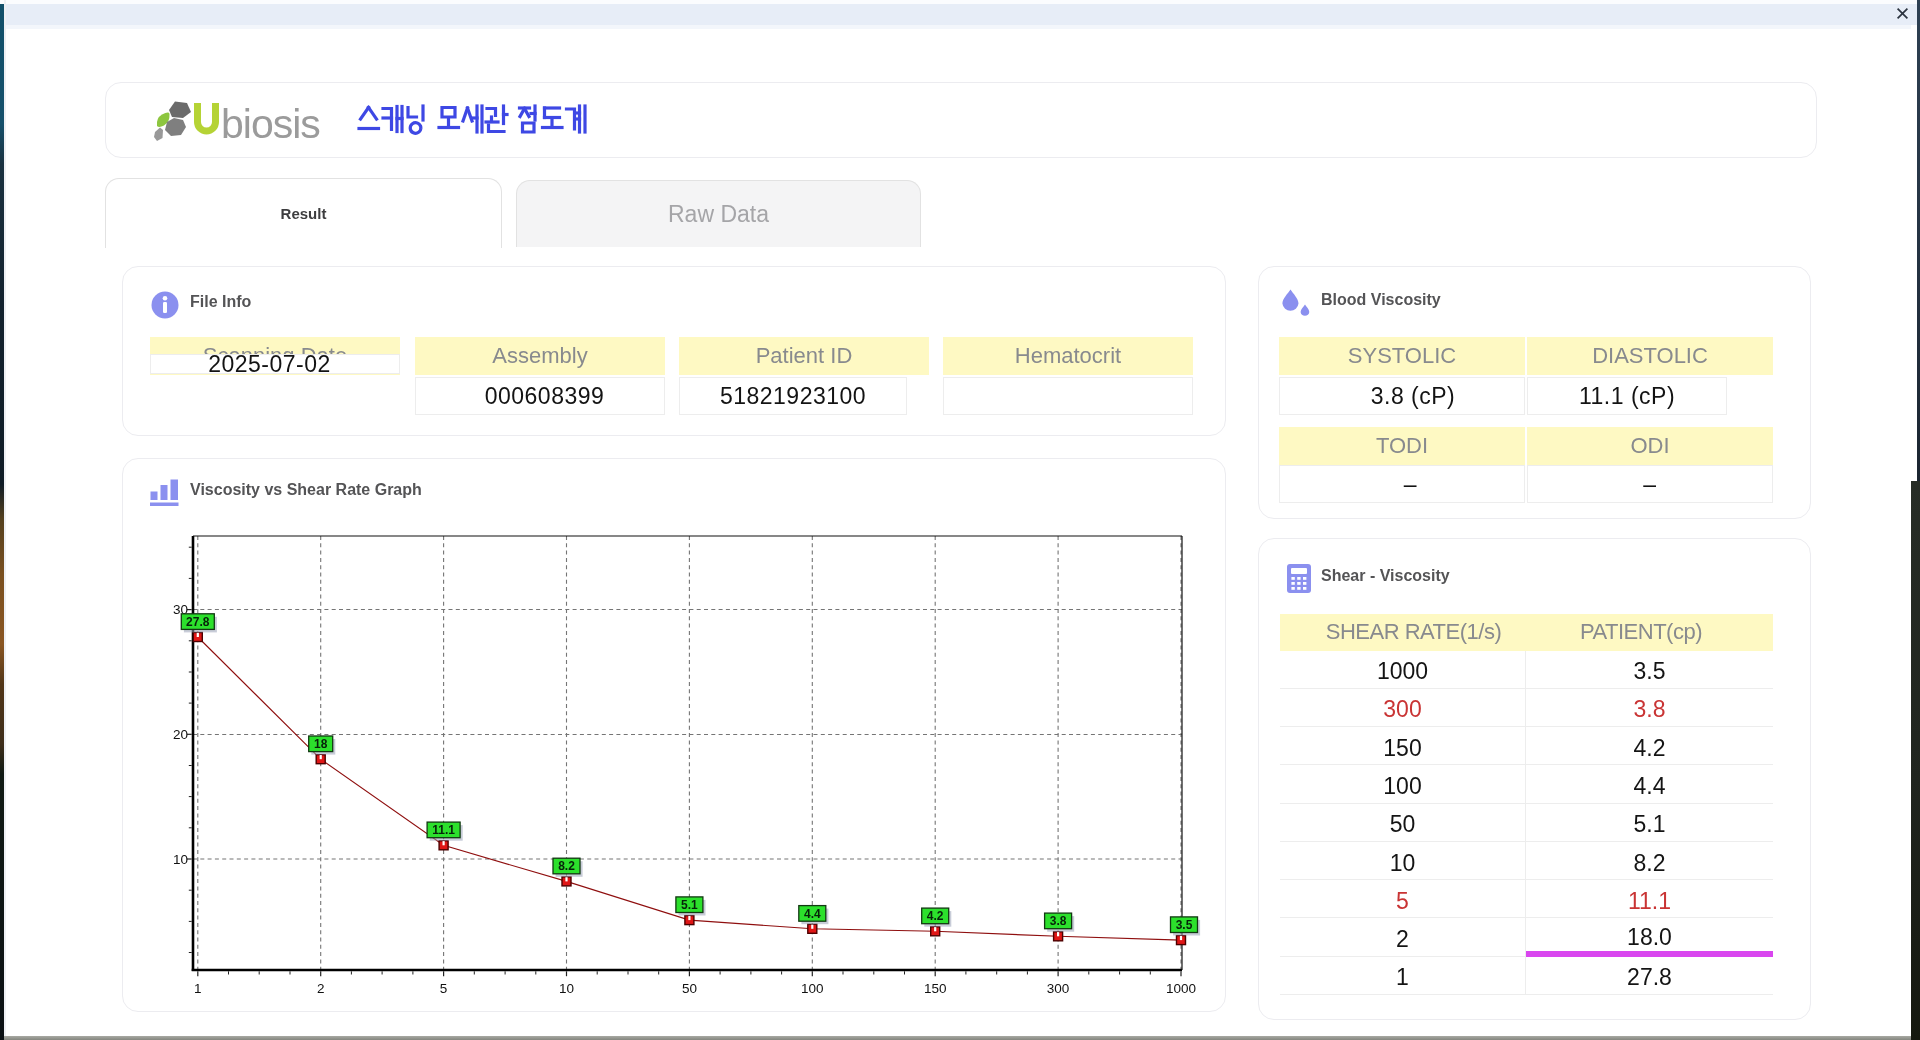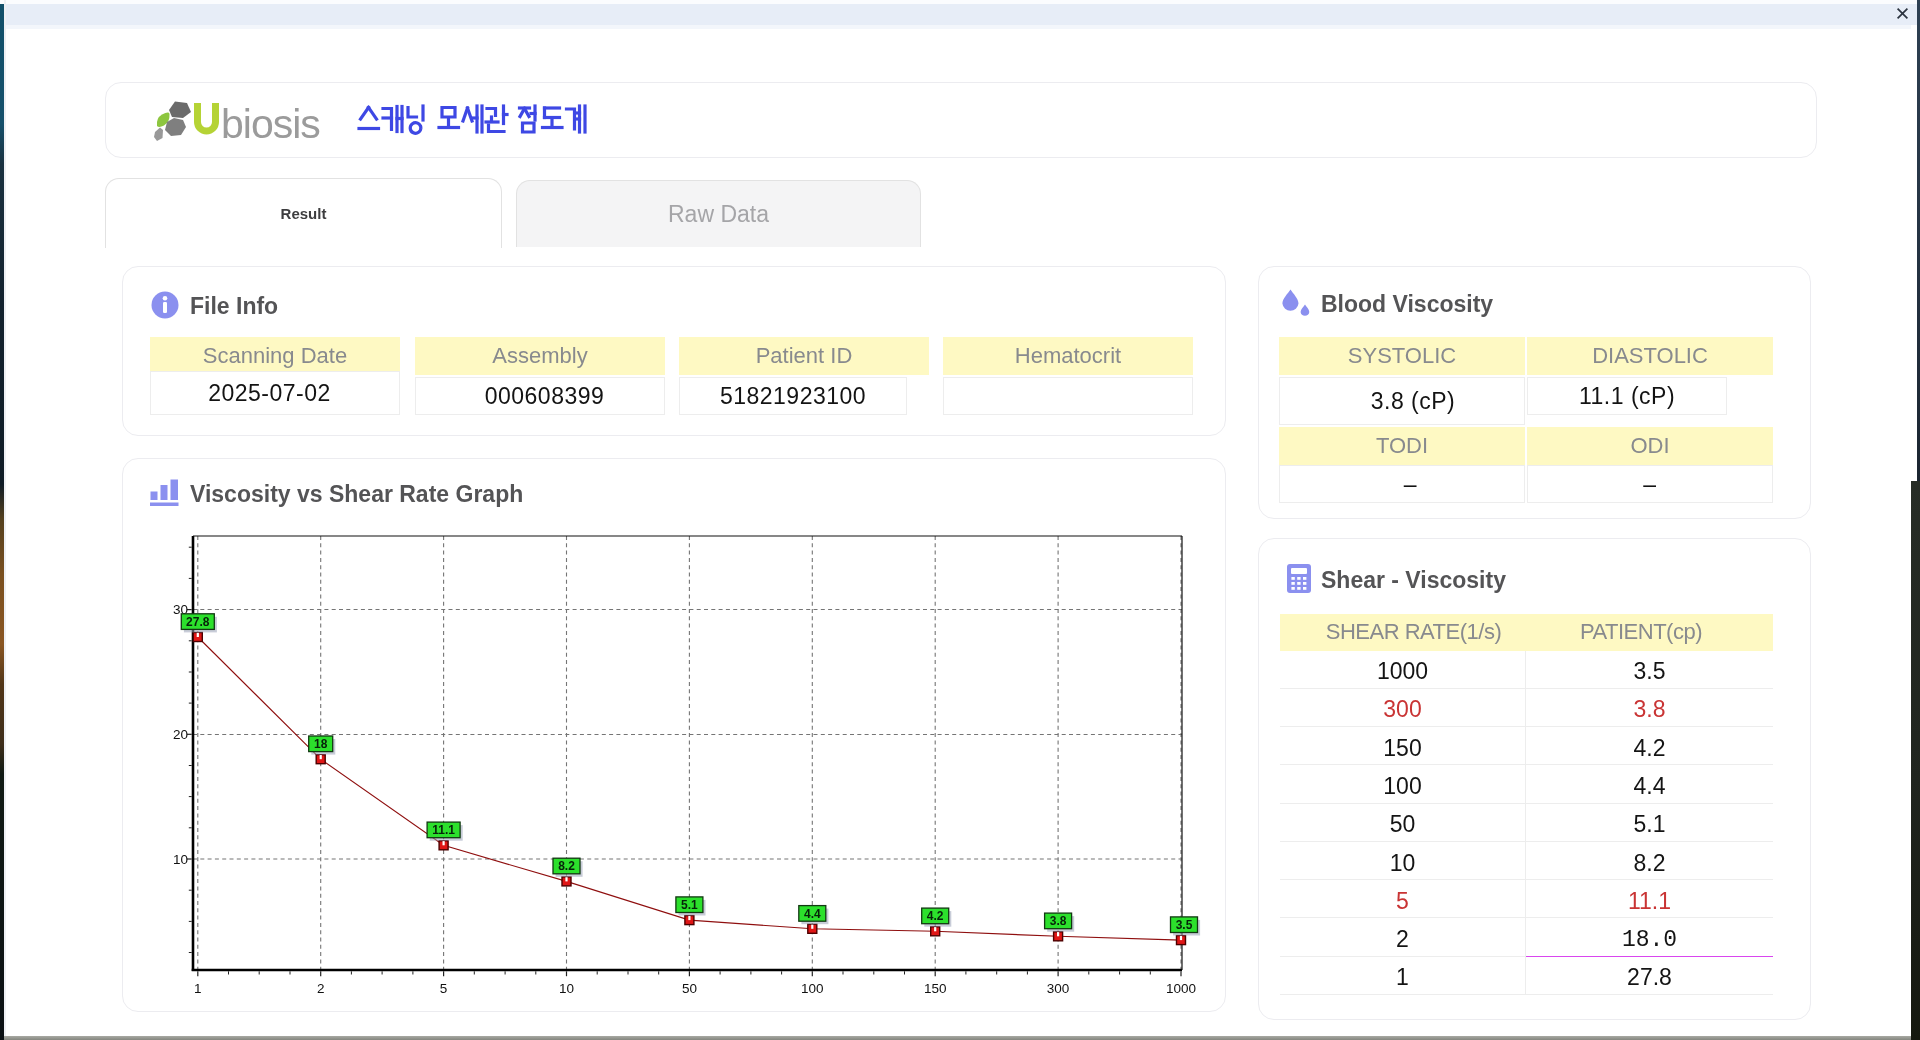--- a/index.html
+++ b/index.html
@@ -1,20 +1,20 @@
 <!DOCTYPE html>
 <html><head>
 <meta charset="utf-8">
 <style>
   * { margin:0; padding:0; box-sizing:border-box; }
   html,body { width:1920px; height:1040px; overflow:hidden; background:#ffffff; }
   body { font-family:"Liberation Sans", sans-serif; position:relative; }
   .abs { position:absolute; }
   .card { position:absolute; background:#fff; border:1px solid #ececf0; border-radius:16px; }
-  .ttl { font-weight:bold; color:#545456; font-size:23px; }
+  .ttl { font-weight:bold; color:#545456; font-size:16px; }
   .hcell { background:#fef9c3; color:#888a8e; font-size:22px; display:flex; align-items:center; justify-content:center; }
   .vcell { background:#fff; color:#131313; font-size:23px; letter-spacing:0.5px; display:flex; align-items:center; justify-content:center; border:1px solid #ededed; }
 </style>
 </head>
 <body>
 
 <div class="abs" style="left:0;top:0;width:1920px;height:1040px;background:#ffffff;"></div>
 <div class="abs" style="left:0;top:0;width:1917px;height:4px;background:#fbfcfe;"></div>
 <div class="abs" style="left:5px;top:4px;width:1912px;height:21px;background:#e7edf7;"></div>
 <div class="abs" style="left:5px;top:25px;width:1906px;height:4px;background:#f3f6fb;"></div>
@@ -109,21 +109,21 @@
 <svg class="abs" style="left:151px;top:291px;" width="28" height="28" viewBox="0 0 28 28">
   <circle cx="14" cy="14" r="13.5" fill="#8b90ef"></circle>
   <rect x="12" y="11" width="4" height="11" rx="1.2" fill="#fff"></rect>
   <circle cx="14" cy="7.2" r="2.3" fill="#fff"></circle>
 </svg>
 <div class="abs ttl" style="left:190px;top:293px;">File Info</div>
 <div class="abs hcell" style="left:150px;top:337px;width:250px;height:38px;">Scanning Date</div>
 <div class="abs hcell" style="left:415px;top:337px;width:250px;height:38px;">Assembly</div>
 <div class="abs hcell" style="left:679px;top:337px;width:250px;height:38px;">Patient ID</div>
 <div class="abs hcell" style="left:943px;top:337px;width:250px;height:38px;">Hematocrit</div>
-<div class="abs vcell" style="left:150px;top:371px;width:250px;height:44px;padding-right:11px;">2025-07-02</div>
+<div class="abs vcell" style="left:150px;top:354px;width:250px;height:20px;padding-right:11px;">2025-07-02</div>
 <div class="abs vcell" style="left:415px;top:377px;width:250px;height:38px;padding-left:9px;">000608399</div>
 <div class="abs vcell" style="left:679px;top:377px;width:228px;height:38px;">51821923100</div>
 <div class="abs vcell" style="left:943px;top:377px;width:250px;height:38px;"></div>
 
 <div class="card" style="left:122px;top:458px;width:1104px;height:554px;"></div>
 <svg class="abs" style="left:150px;top:479px;" width="30" height="28" viewBox="0 0 30 28">
   <rect x="0.5" y="12.5" width="7" height="8.5" fill="#8b90ef"></rect>
   <rect x="10.5" y="6" width="7" height="15" fill="#8b90ef"></rect>
   <rect x="20.5" y="0.5" width="7.5" height="20.5" fill="#8b90ef"></rect>
   <rect x="0" y="23.5" width="28.5" height="3.5" fill="#8b90ef"></rect>
@@ -272,21 +272,21 @@
 </svg>
 
 <div class="card" style="left:1258px;top:266px;width:553px;height:253px;"></div>
 <svg class="abs" style="left:1281px;top:288px;" width="30" height="30" viewBox="0 0 30 30">
   <path d="M9.5 1.5 C12 5.5, 17.5 10.5, 17.5 15.5 A8.1 8.1 0 0 1 1.4 15.5 C1.4 10.5, 7 5.5, 9.5 1.5 Z" fill="#8b90ef"></path>
   <path d="M24 16.5 C25.3 18.7, 28.3 21.4, 28.3 24 A4.4 4.4 0 0 1 19.6 24 C19.6 21.4, 22.7 18.7, 24 16.5 Z" fill="#8b90ef"></path>
 </svg>
 <div class="abs ttl" style="left:1321px;top:291px;">Blood Viscosity</div>
 <div class="abs hcell" style="left:1279px;top:337px;width:246px;height:38px;">SYSTOLIC</div>
 <div class="abs hcell" style="left:1527px;top:337px;width:246px;height:38px;">DIASTOLIC</div>
-<div class="abs vcell" style="left:1279px;top:377px;width:246px;height:48px;padding-left:22px;">3.8 (cP)</div>
+<div class="abs vcell" style="left:1279px;top:377px;width:246px;height:38px;padding-left:22px;">3.8 (cP)</div>
 <div class="abs vcell" style="left:1527px;top:377px;width:200px;height:38px;">11.1 (cP)</div>
 <div class="abs hcell" style="left:1279px;top:427px;width:246px;height:38px;">TODI</div>
 <div class="abs hcell" style="left:1527px;top:427px;width:246px;height:38px;">ODI</div>
 <div class="abs vcell" style="left:1279px;top:465px;width:246px;height:38px;padding-left:17px;">–</div>
 <div class="abs vcell" style="left:1527px;top:465px;width:246px;height:38px;">–</div>
 
 <div class="card" style="left:1258px;top:538px;width:553px;height:482px;"></div>
 <svg class="abs" style="left:1287px;top:564px;" width="24" height="29" viewBox="0 0 24 29">
   <rect x="0" y="0" width="24" height="29" rx="3" fill="#8b90ef"></rect>
   <rect x="4" y="4" width="16" height="6" rx="1" fill="#fff"></rect>
@@ -313,15 +313,15 @@
 <div class="abs" style="left:1526px;top:727.06px;width:247px;height:38.28px;border-bottom:1px solid #ededed;display:flex;align-items:center;justify-content:center;padding-top:5px;font-size:23px;color:#141414;">4.2</div>
 <div class="abs" style="left:1280px;top:765.34px;width:246px;height:38.28px;border-bottom:1px solid #ededed;border-right:1px solid #ededed;display:flex;align-items:center;justify-content:center;padding-top:5px;font-size:23px;color:#141414;">100</div>
 <div class="abs" style="left:1526px;top:765.34px;width:247px;height:38.28px;border-bottom:1px solid #ededed;display:flex;align-items:center;justify-content:center;padding-top:5px;font-size:23px;color:#141414;">4.4</div>
 <div class="abs" style="left:1280px;top:803.62px;width:246px;height:38.28px;border-bottom:1px solid #ededed;border-right:1px solid #ededed;display:flex;align-items:center;justify-content:center;padding-top:5px;font-size:23px;color:#141414;">50</div>
 <div class="abs" style="left:1526px;top:803.62px;width:247px;height:38.28px;border-bottom:1px solid #ededed;display:flex;align-items:center;justify-content:center;padding-top:5px;font-size:23px;color:#141414;">5.1</div>
 <div class="abs" style="left:1280px;top:841.9px;width:246px;height:38.28px;border-bottom:1px solid #ededed;border-right:1px solid #ededed;display:flex;align-items:center;justify-content:center;padding-top:5px;font-size:23px;color:#141414;">10</div>
 <div class="abs" style="left:1526px;top:841.9px;width:247px;height:38.28px;border-bottom:1px solid #ededed;display:flex;align-items:center;justify-content:center;padding-top:5px;font-size:23px;color:#141414;">8.2</div>
 <div class="abs" style="left:1280px;top:880.18px;width:246px;height:38.28px;border-bottom:1px solid #ededed;border-right:1px solid #ededed;display:flex;align-items:center;justify-content:center;padding-top:5px;font-size:23px;color:#c93434;">5</div>
 <div class="abs" style="left:1526px;top:880.18px;width:247px;height:38.28px;border-bottom:1px solid #ededed;display:flex;align-items:center;justify-content:center;padding-top:5px;font-size:23px;color:#c93434;">11.1</div>
 <div class="abs" style="left:1280px;top:918.46px;width:246px;height:38.28px;border-bottom:1px solid #ededed;border-right:1px solid #ededed;display:flex;align-items:center;justify-content:center;padding-top:5px;font-size:23px;color:#141414;">2</div>
-<div class="abs" style="left:1526px;top:918.46px;width:247px;height:38.28px;border-bottom:1px solid #d946ef;display:flex;align-items:center;justify-content:center;padding-top:5px;font-size:23px;color:#141414;font-family:Liberation Mono, monospace;">18.0</div>
+<div class="abs" style="left:1526px;top:918.46px;width:247px;height:38.28px;border-bottom:6px solid #d946ef;display:flex;align-items:center;justify-content:center;padding-top:5px;font-size:23px;color:#141414;">18.0</div>
 <div class="abs" style="left:1280px;top:956.74px;width:246px;height:38.28px;border-bottom:1px solid #ededed;border-right:1px solid #ededed;display:flex;align-items:center;justify-content:center;padding-top:5px;font-size:23px;color:#141414;">1</div>
 <div class="abs" style="left:1526px;top:956.74px;width:247px;height:38.28px;border-bottom:1px solid #ededed;display:flex;align-items:center;justify-content:center;padding-top:5px;font-size:23px;color:#141414;">27.8</div>
 
 </body></html>

